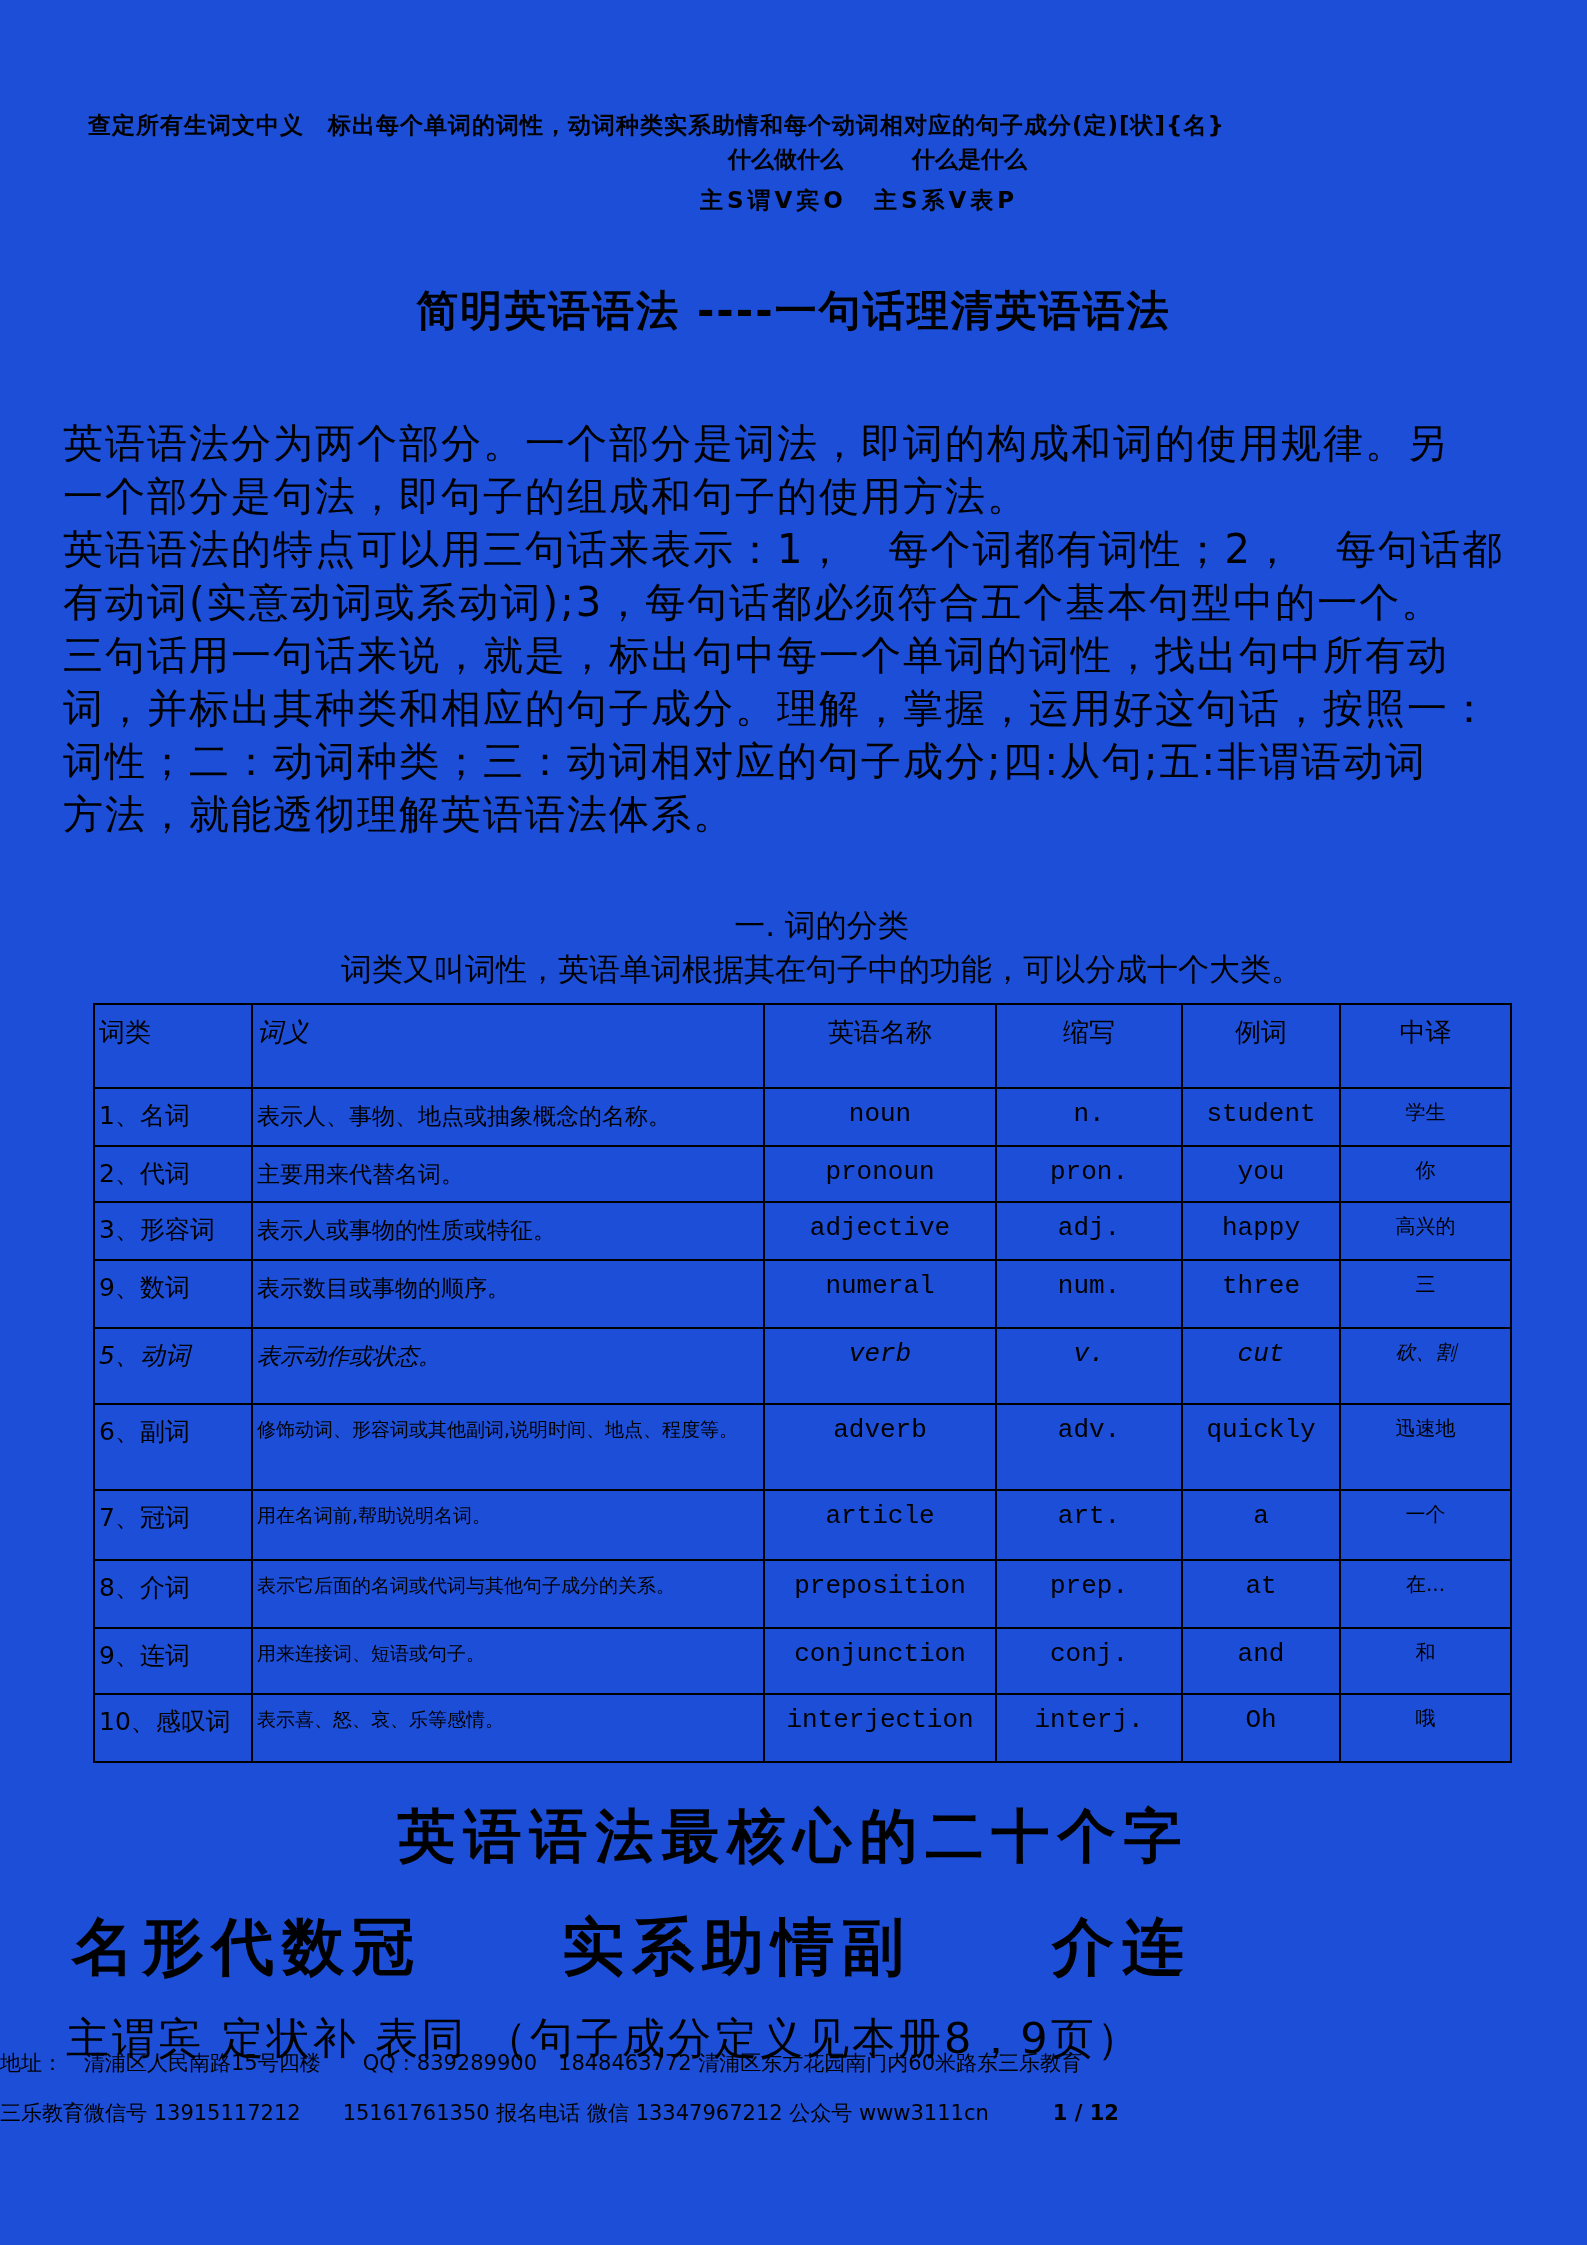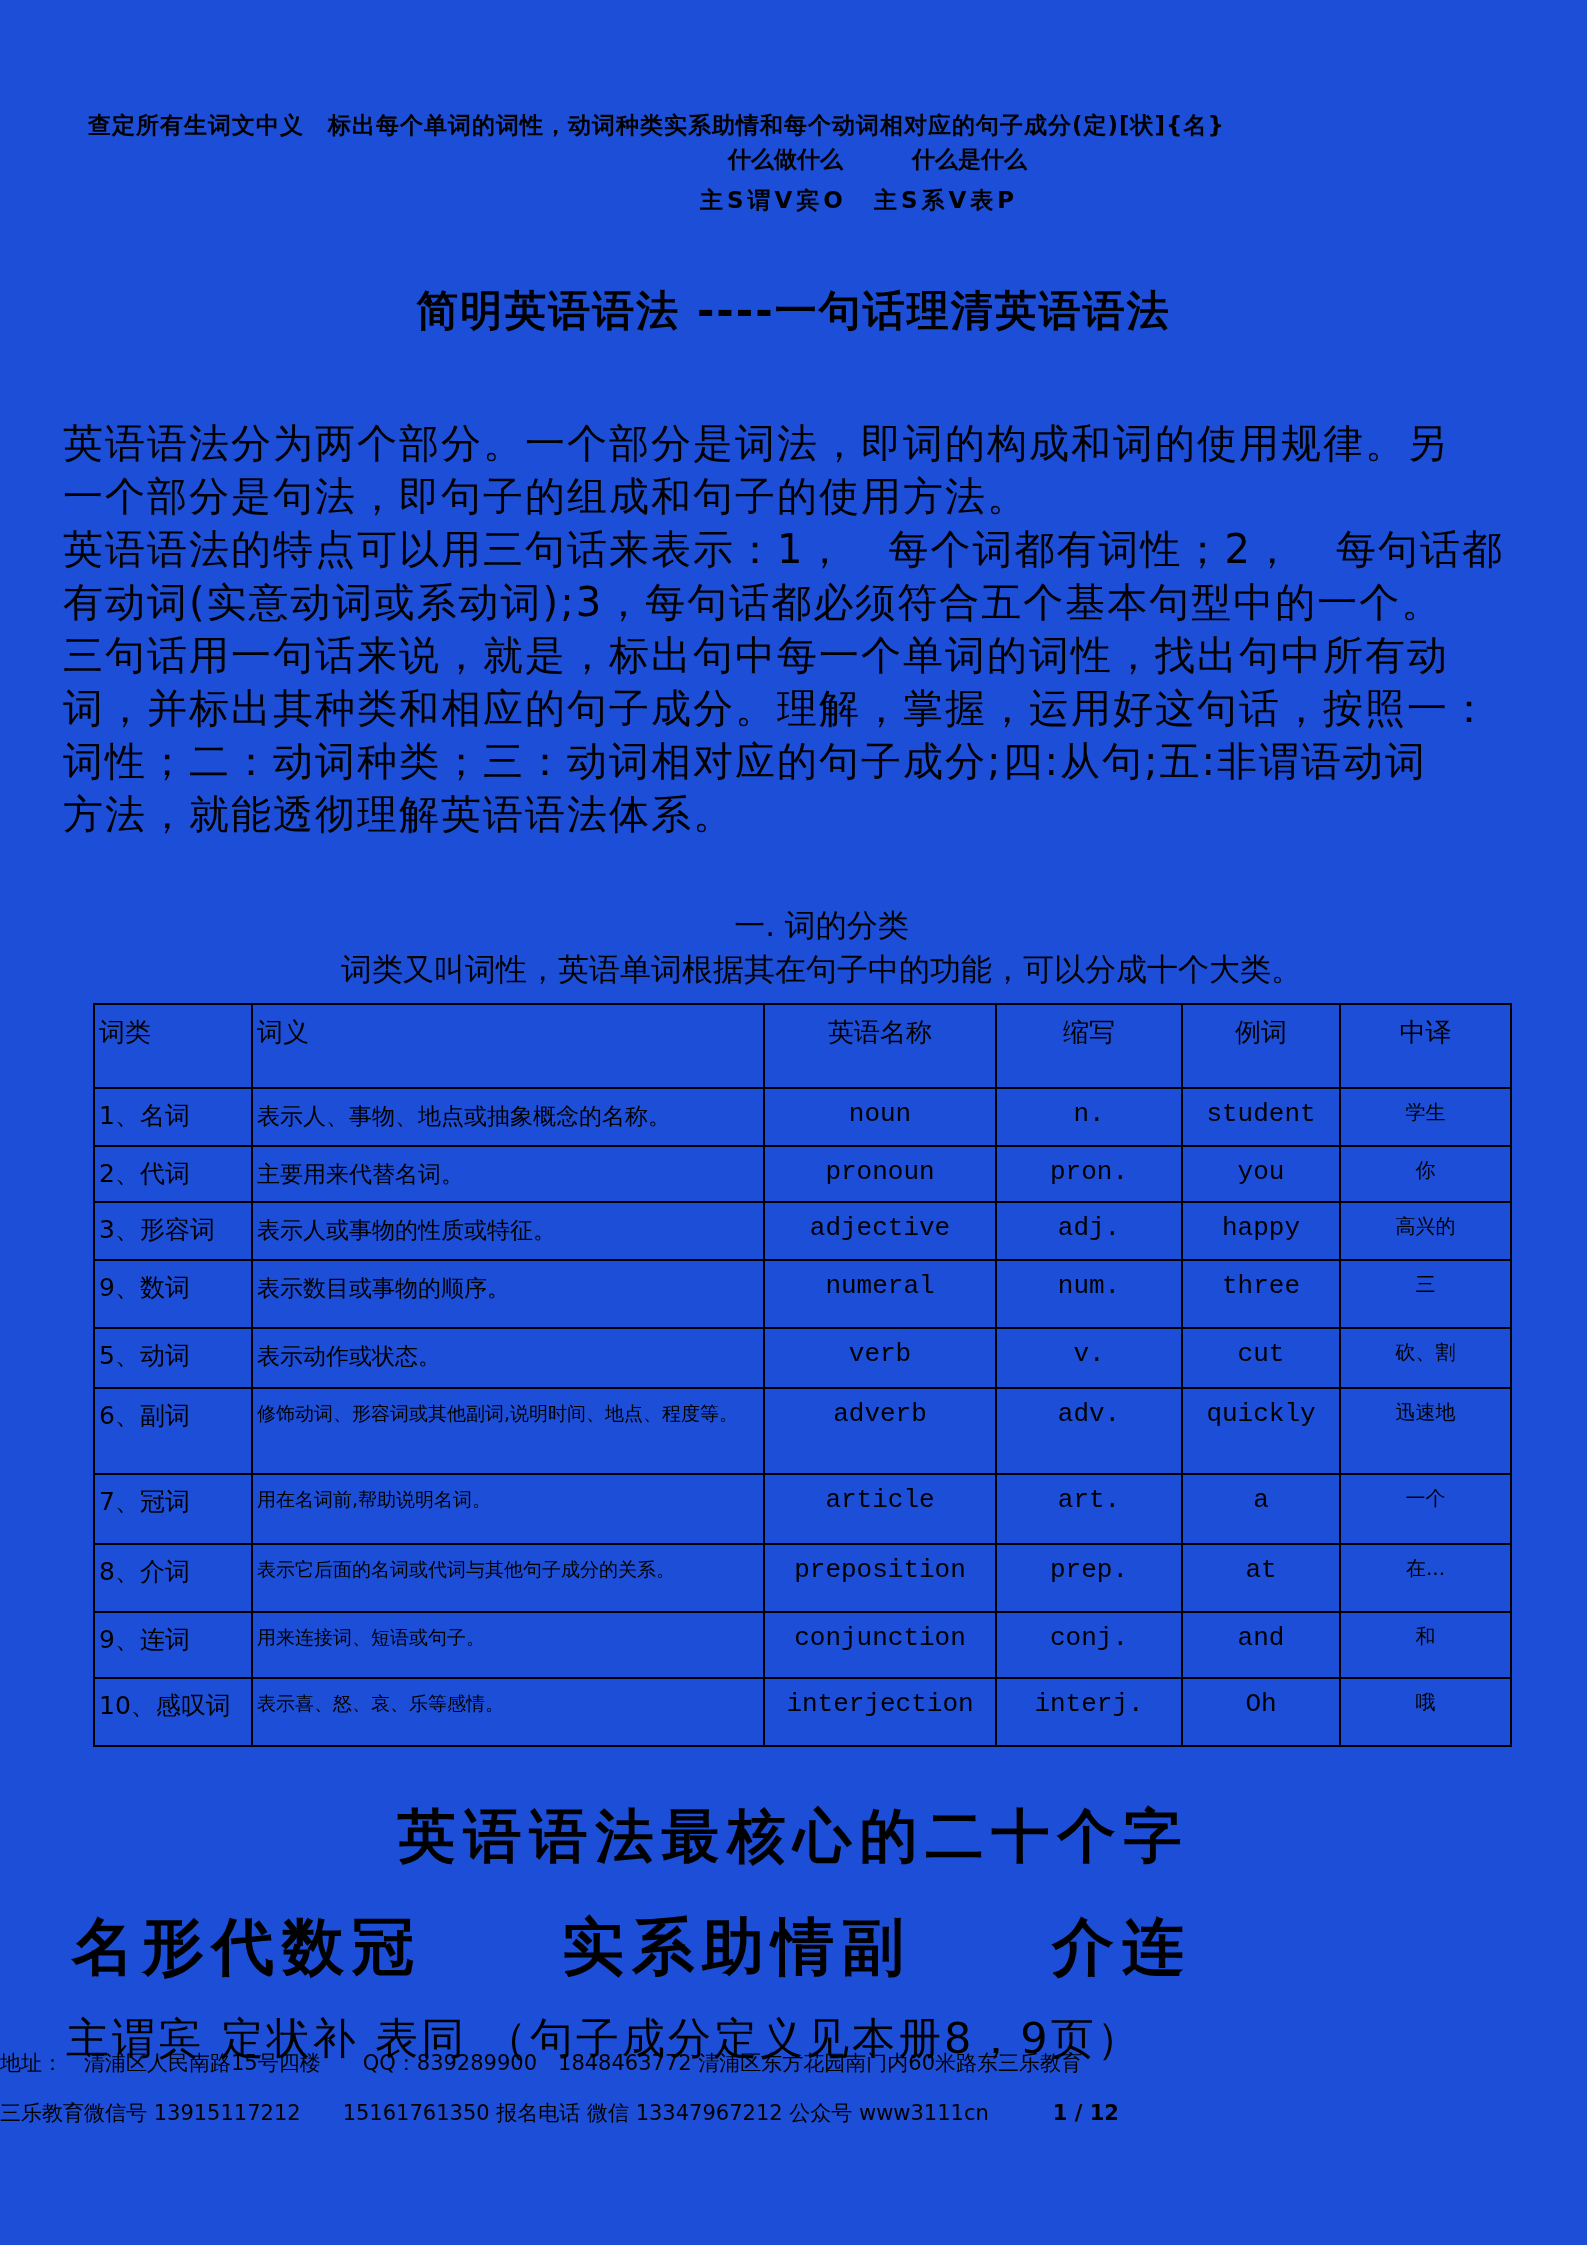--- a/index.html
+++ b/index.html
@@ -21,21 +21,21 @@
 
   .body-text { position:absolute; top:417px; left:63px; width:1470px; font-size:40px; line-height:53px; letter-spacing:2px; }
   .body-line { white-space:pre; }
 
   .section-block { position:absolute; top:903px; left:0; width:100%; text-align:center; font-size:31px; line-height:44px;margin-left:28px; }
 
   .pos-table { position:absolute; top:1003px; left:93px; width:1417px; border-collapse:collapse; table-layout:fixed; }
   .pos-table th, .pos-table td { border:2px solid #000; vertical-align:top; padding:10px 4px 4px 4px; font-weight:normal; overflow:hidden; }
   .th-cell { font-size:26px; text-align:center; padding-top:16px; }
   .th-class { text-align:left; padding-left:14px; }
-  .th-def { text-align:left; padding-left:55px; }
+  .th-def { text-align:left; padding-left:55px;font-style:italic; }
   .cell-class { font-size:25px; text-align:left; padding-left:10px; white-space:nowrap; }
   .cell-def { font-size:23px; text-align:left; padding-left:12px; line-height:1.55; }
   .small-def .cell-def { font-size:19px; }
   .cell-en, .cell-abbr, .cell-ex { font-family:"Liberation Mono", monospace; font-size:26px; text-align:center; }
   .cell-cn { font-size:20px; text-align:center; }
 
   .core-heading { position:absolute; top:1798px; left:0; width:100%; text-align:center; font-size:58px; font-weight:bold; letter-spacing:8px; }
   .core-line1 { position:absolute; top:1905px; left:72px; font-size:62px; font-weight:bold; letter-spacing:8px; white-space:pre; }
   .core-line2 { position:absolute; top:2010px; left:66px; font-size:43px; letter-spacing:3px; white-space:pre; }
 
@@ -115,21 +115,21 @@
         <td class="cell-cn">高兴的</td>
       </tr>
       <tr style="height:68px;">
         <td class="cell-class">9、数词</td>
         <td class="cell-def">表示数目或事物的顺序。</td>
         <td class="cell-en">numeral</td>
         <td class="cell-abbr">num.</td>
         <td class="cell-ex">three</td>
         <td class="cell-cn">三</td>
       </tr>
-      <tr style="height:60px;">
+      <tr style="height:76px;font-style:italic;">
         <td class="cell-class">5、动词</td>
         <td class="cell-def">表示动作或状态。</td>
         <td class="cell-en">verb</td>
         <td class="cell-abbr">v.</td>
         <td class="cell-ex">cut</td>
         <td class="cell-cn">砍、割</td>
       </tr>
       <tr class="small-def" style="height:86px;">
         <td class="cell-class">6、副词</td>
         <td class="cell-def">修饰动词、形容词或其他副词,说明时间、地点、程度等。</td>

